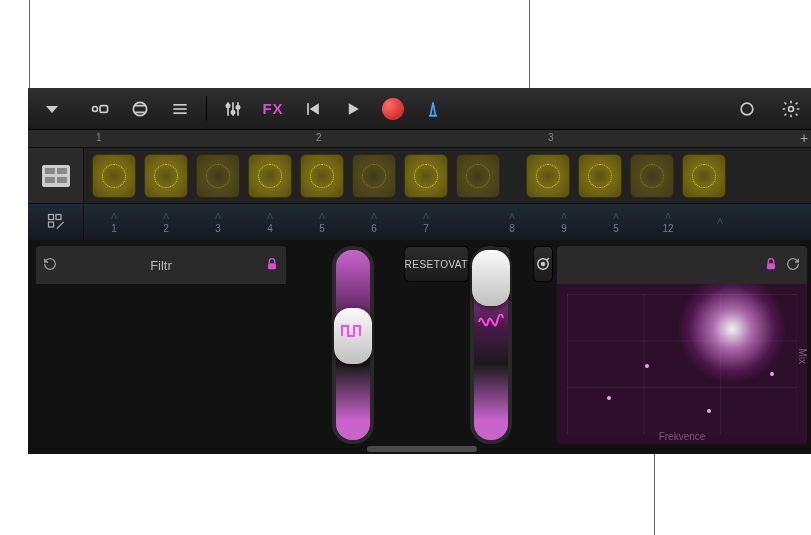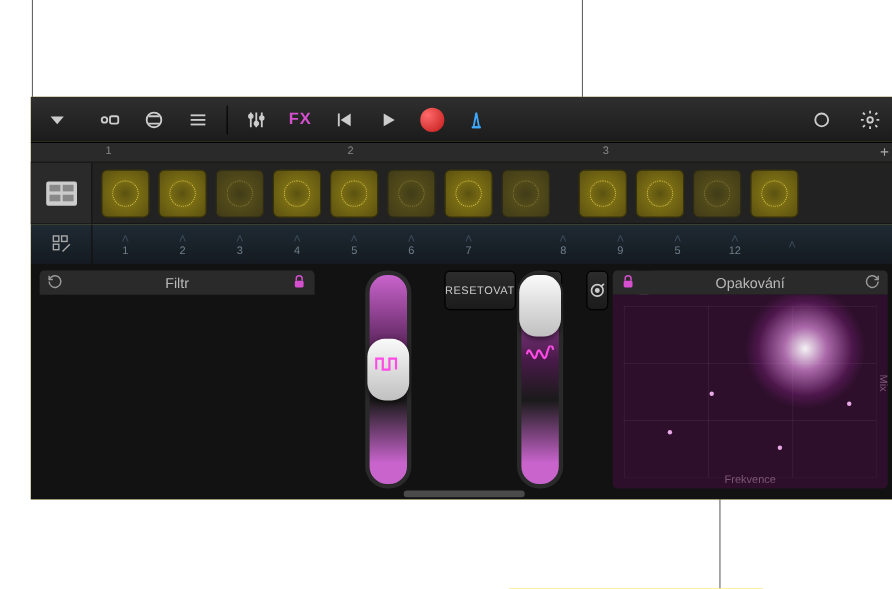--- a/index.html
+++ b/index.html
@@ -122,21 +122,21 @@
     position: relative;
     padding: 6px 8px 10px;
     gap: 8px;
   }
   .fx-panel {
     position: relative;
     width: 250px;
     display:flex; flex-direction:column;
   }
   .fx-header {
-    height: 22px;
+    height: 38px;
     display:flex; align-items:center;
     background: #2a2a2a;
     border-radius: 4px 4px 0 0;
     padding: 0 6px;
     font-size: 13px;
     color: #b9b9b9;
     gap: 6px;
     justify-content: flex-end;
   }
   .fx-header .title { flex:1; text-align:center; }
@@ -500,21 +500,20 @@
     </div>
 
     <div class="fx-panel">
       <div class="fx-header">
         <span class="lock">
           <svg viewBox="0 0 24 24" fill="currentColor">
               <rect x="6" y="11" width="12" height="9" rx="2"></rect>
               <path d="M8 11V8a4 4 0 0 1 8 0v3" fill="none" stroke="currentColor" stroke-width="2"></path>
             </svg>
         </span>
-        <span class="title">Opakování</span>
         <span class="refresh">
           <svg viewBox="0 0 24 24" fill="none" stroke="currentColor" stroke-width="2">
               <path d="M20 12a8 8 0 1 1-2.3-5.7L20 9"></path>
               <polyline points="20,4 20,9 15,9"></polyline>
             </svg>
         </span>
       </div>
       <div class="xy-pad">
         <div class="xy-grid"></div>
         <div class="glow" style="left:70%; top:28%; width:110px; height:110px;"></div>

